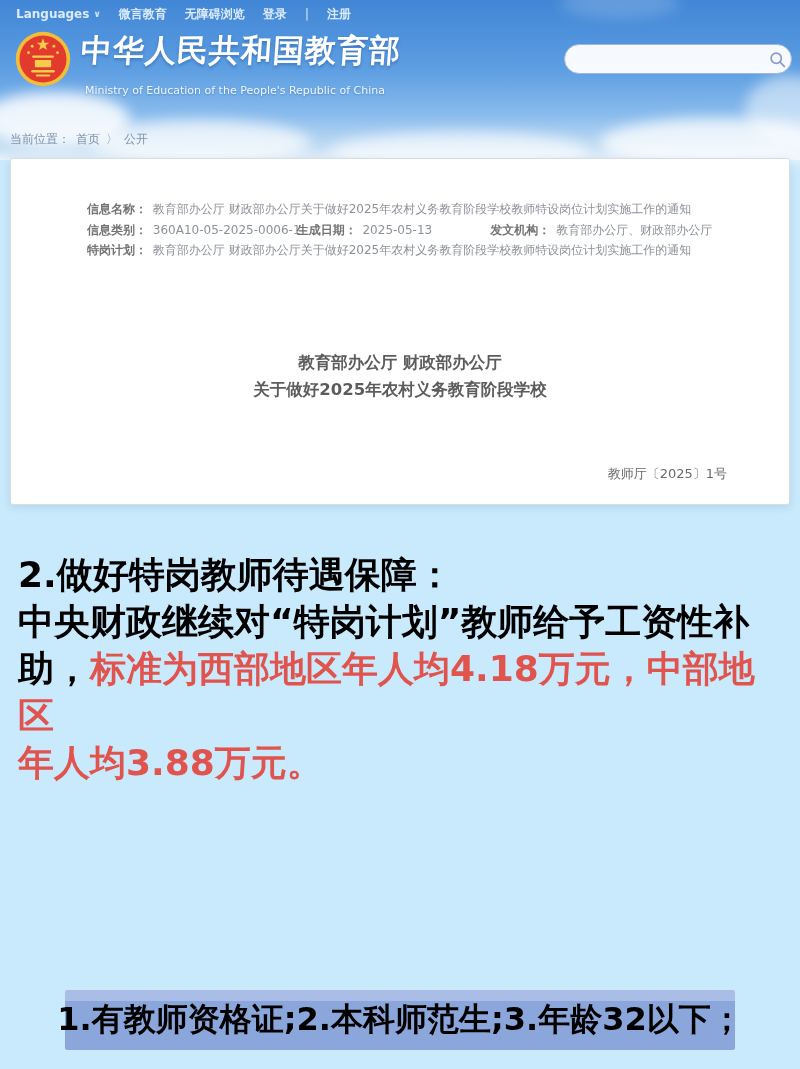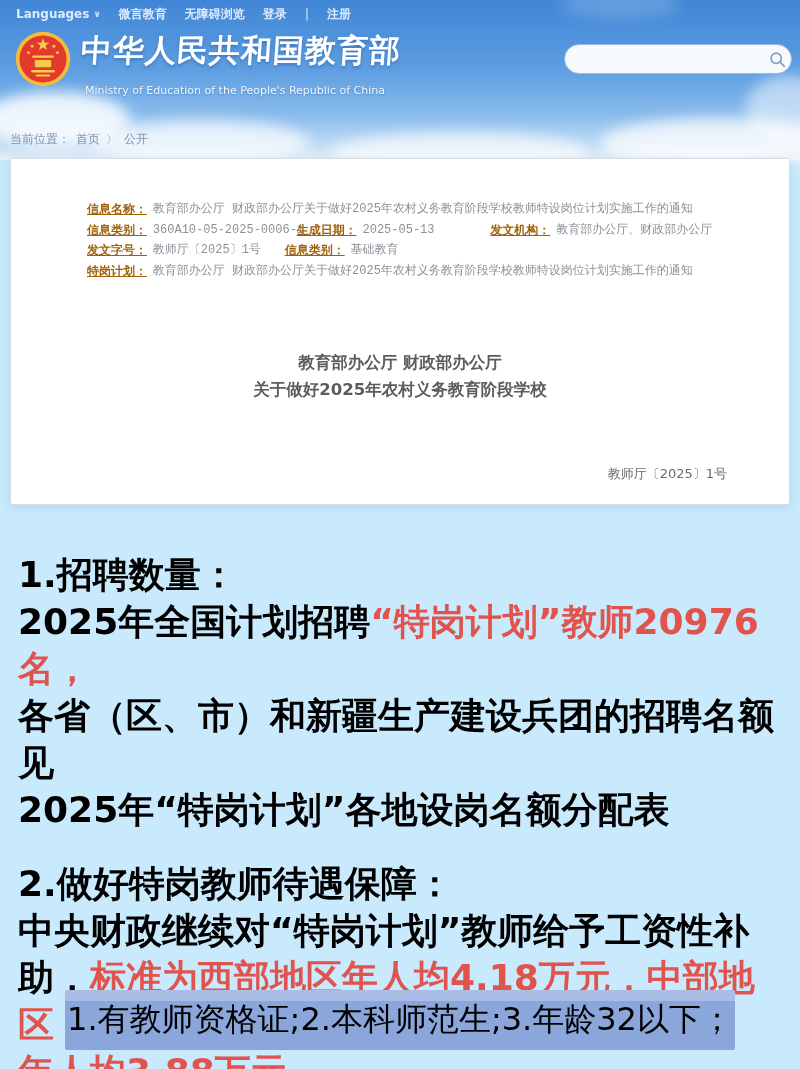--- a/index.html
+++ b/index.html
@@ -48,22 +48,22 @@
   .breadcrumb { position:absolute; top:131px; left:10px; font-size:12px; color:#7e91aa;
                 display:flex; gap:6px; align-items:center; }
   .breadcrumb .bc-link { cursor:pointer; color:#7e91aa; }
 
   
   .doc-card { position:absolute; top:158px; left:10px; width:780px; height:347px;
               background:#ffffff; border:1px solid #d8dde3; border-radius:3px;
               box-shadow:0 2px 8px rgba(70,110,160,.18); }
   .meta { position:absolute; top:40px; left:76px; right:40px; font-size:12px; line-height:20.5px; }
   .meta-row { white-space:nowrap; overflow:hidden; }
-  .ml { font-weight:bold; color:#a16207;text-decoration:underline; }
-  .mv { color:#8c9198;font-family:Liberation Mono, monospace; }
+  .ml { font-weight:bold; color:#737373; }
+  .mv { color:#8c9198; }
   .ml, .mv { display:inline-block; vertical-align:top; }
   .w-index { width:140px; }
   .w-date  { width:124px; }
   .w-docno { width:128px; }
   .gap-sm { margin-left:2px; }
 
   .doc-title { position:absolute; top:190px; left:0; right:0; text-align:center;
                font-size:16.5px; font-weight:bold; color:#5c5c5c; line-height:27px; }
   .doc-number { position:absolute; top:306px; right:62px; font-size:13px; color:#6a6a6a; }
 
@@ -71,21 +71,21 @@
   .content { position:absolute; top:551px; left:18px; width:770px; color:#000;
              font-size:36px; font-weight:bold; line-height:47px; }
   .section + .section { margin-top:27px; }
   .seg-red { color:#e0544d; }
   .seg-black { color:#000000; }
 
   
   .banner { position:absolute; top:990px; left:65px; width:670px; height:60px;
             background:linear-gradient(180deg,#aabde6 0%,#aabde6 18%,#8ba6da 18%,#8ba6da 100%);
             border-radius:2px; display:flex; align-items:center; justify-content:center; }
-  .banner-text { font-size:32px; font-weight:normal; color:#000; white-space:nowrap; }
+  .banner-text { font-size:32px; font-weight:bold; color:#000; white-space:nowrap; }
 </style>
 </head>
 <body>
 
 <div class="page">
 
   <div class="sky">
     <div class="cloud c1"></div>
     <div class="cloud c2"></div>
     <div class="cloud c3"></div>
@@ -152,54 +152,34 @@
       </div>
       <div class="meta-row">
         <span class="ml">信息类别：</span>
         <span class="mv w-index gap-sm">360A10-05-2025-0006-1</span>
         <span class="ml">生成日期：</span>
         <span class="mv w-date gap-sm">2025-05-13</span>
         <span class="ml">发文机构：</span>
         <span class="mv gap-sm">教育部办公厅、财政部办公厅</span>
       </div>
       <div class="meta-row">
-        <span class="ml">发文字号：</span>
-        <span class="mv w-docno gap-sm">教师厅〔2025〕1号</span>
-        <span class="ml">信息类别：</span>
-        <span class="mv gap-sm">基础教育</span>
-      </div>
-      <div class="meta-row">
         <span class="ml">特岗计划：</span>
         <span class="mv gap-sm">教育部办公厅 财政部办公厅关于做好2025年农村义务教育阶段学校教师特设岗位计划实施工作的通知</span>
       </div>
     </div>
 
     <div class="doc-title">
       <div>教育部办公厅 财政部办公厅</div>
       <div>关于做好2025年农村义务教育阶段学校</div>
     </div>
 
     <div class="doc-number">教师厅〔2025〕1号</div>
   </div>
 
   <div class="content">
-    <div class="section">
-      <div>
-        <span class="seg-black">1.招聘数量：</span>
-      </div>
-      <div>
-        <span class="seg-black">2025年全国计划招聘</span><span class="seg-red">“特岗计划”教师20976名，</span>
-      </div>
-      <div>
-        <span class="seg-black">各省（区、市）和新疆生产建设兵团的招聘名额见</span>
-      </div>
-      <div>
-        <span class="seg-black">2025年“特岗计划”各地设岗名额分配表</span>
-      </div>
-    </div>
 
     <div class="section">
       <div>
         <span class="seg-black">2.做好特岗教师待遇保障：</span>
       </div>
       <div>
         <span class="seg-black">中央财政继续对“特岗计划”教师给予工资性补</span>
       </div>
       <div>
         <span class="seg-black">助，</span><span class="seg-red">标准为西部地区年人均4.18万元，中部地区</span>

